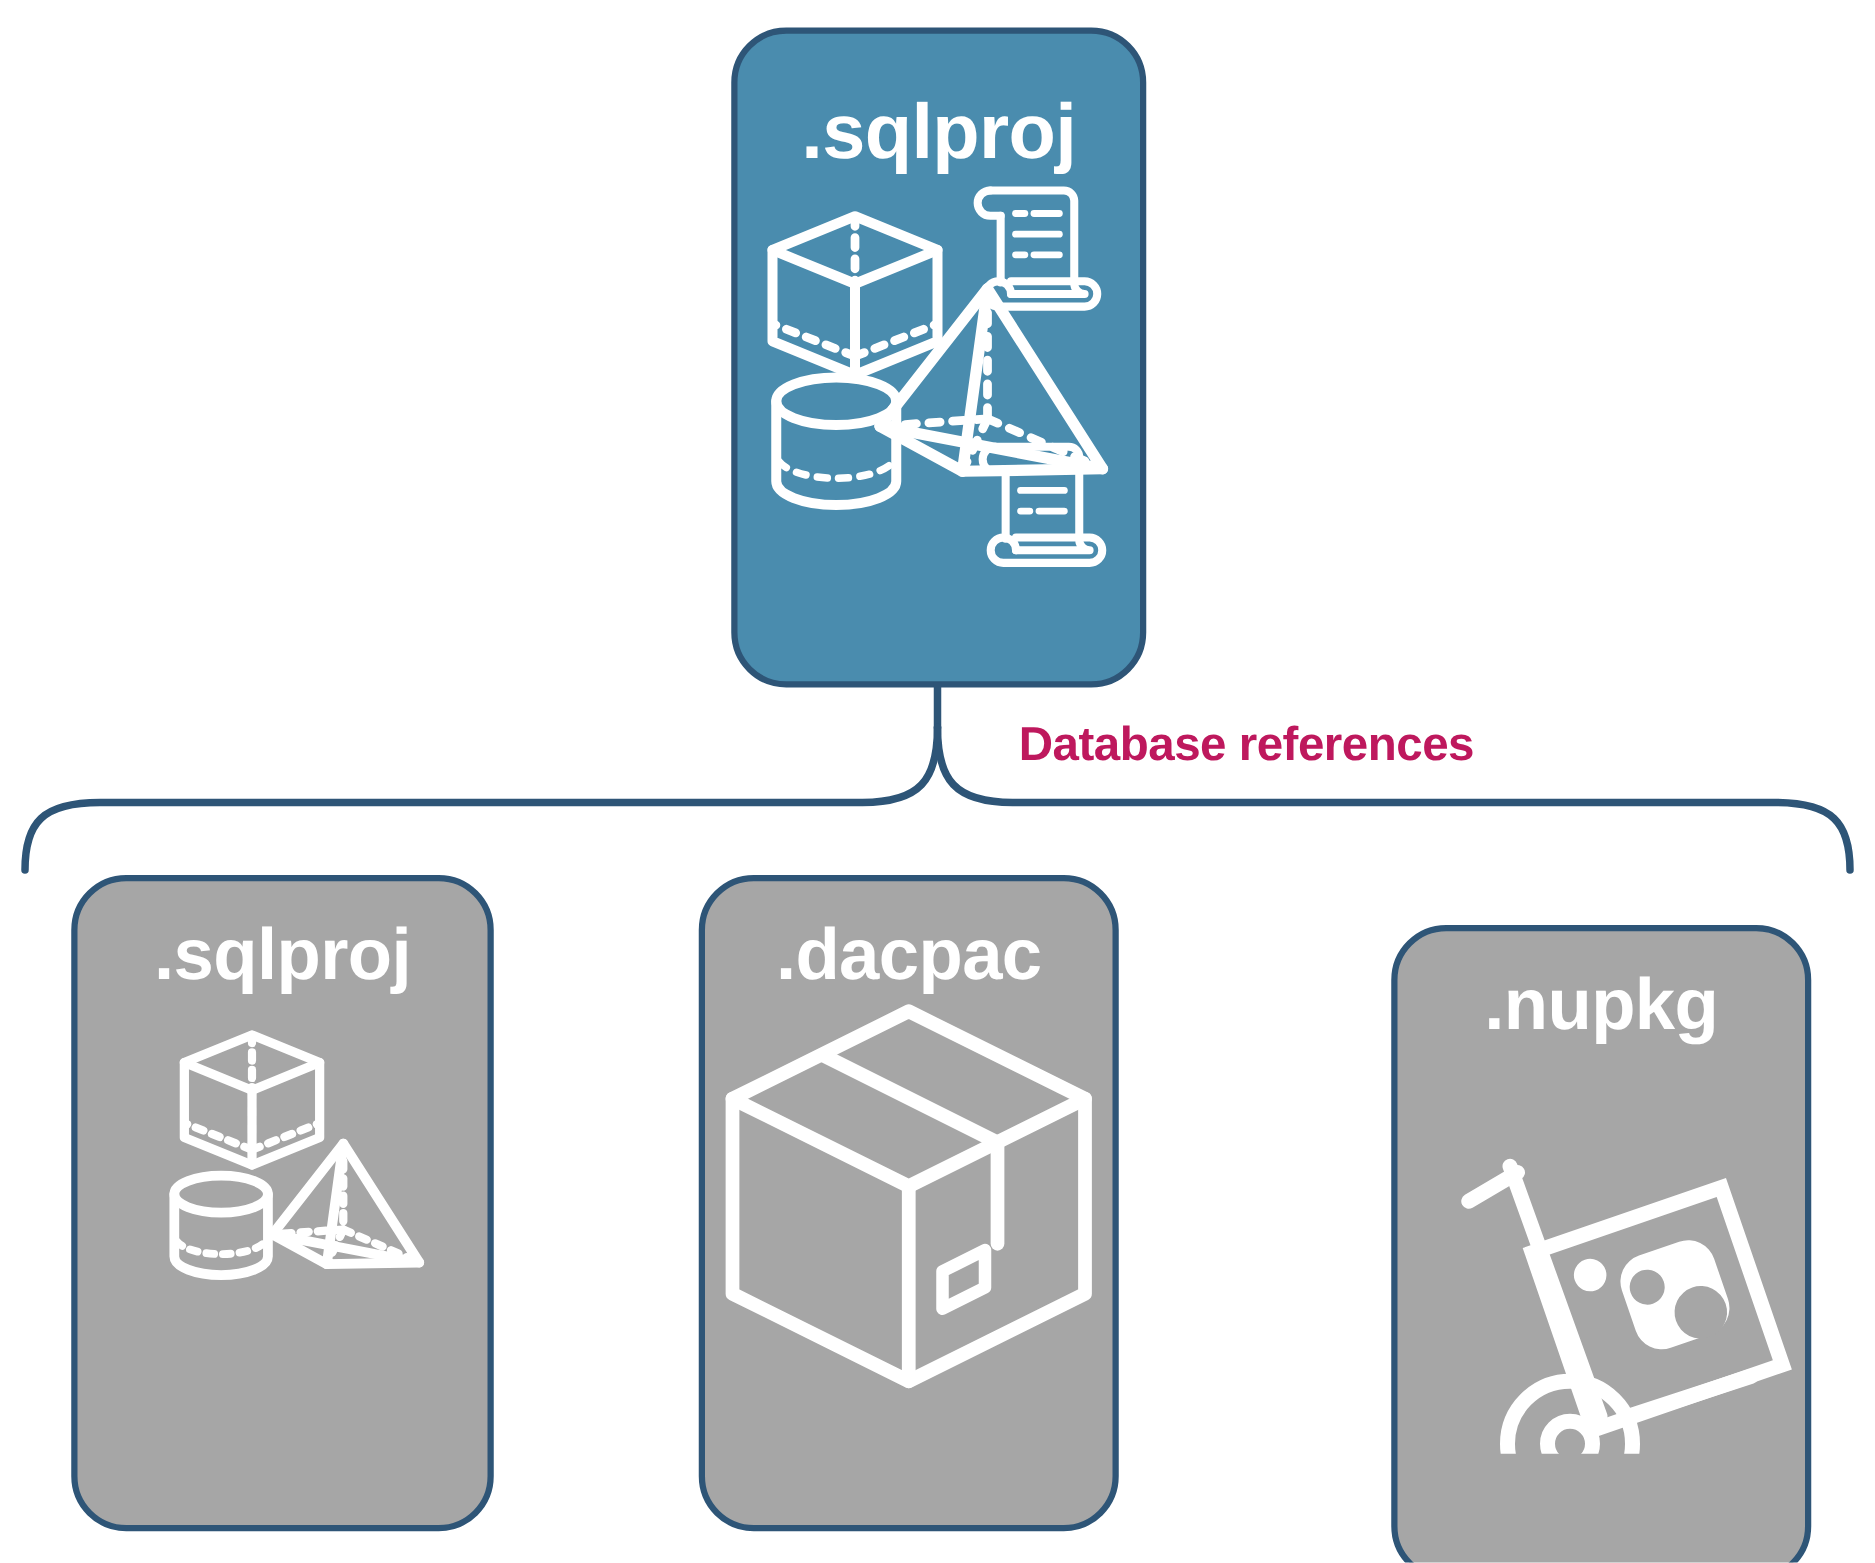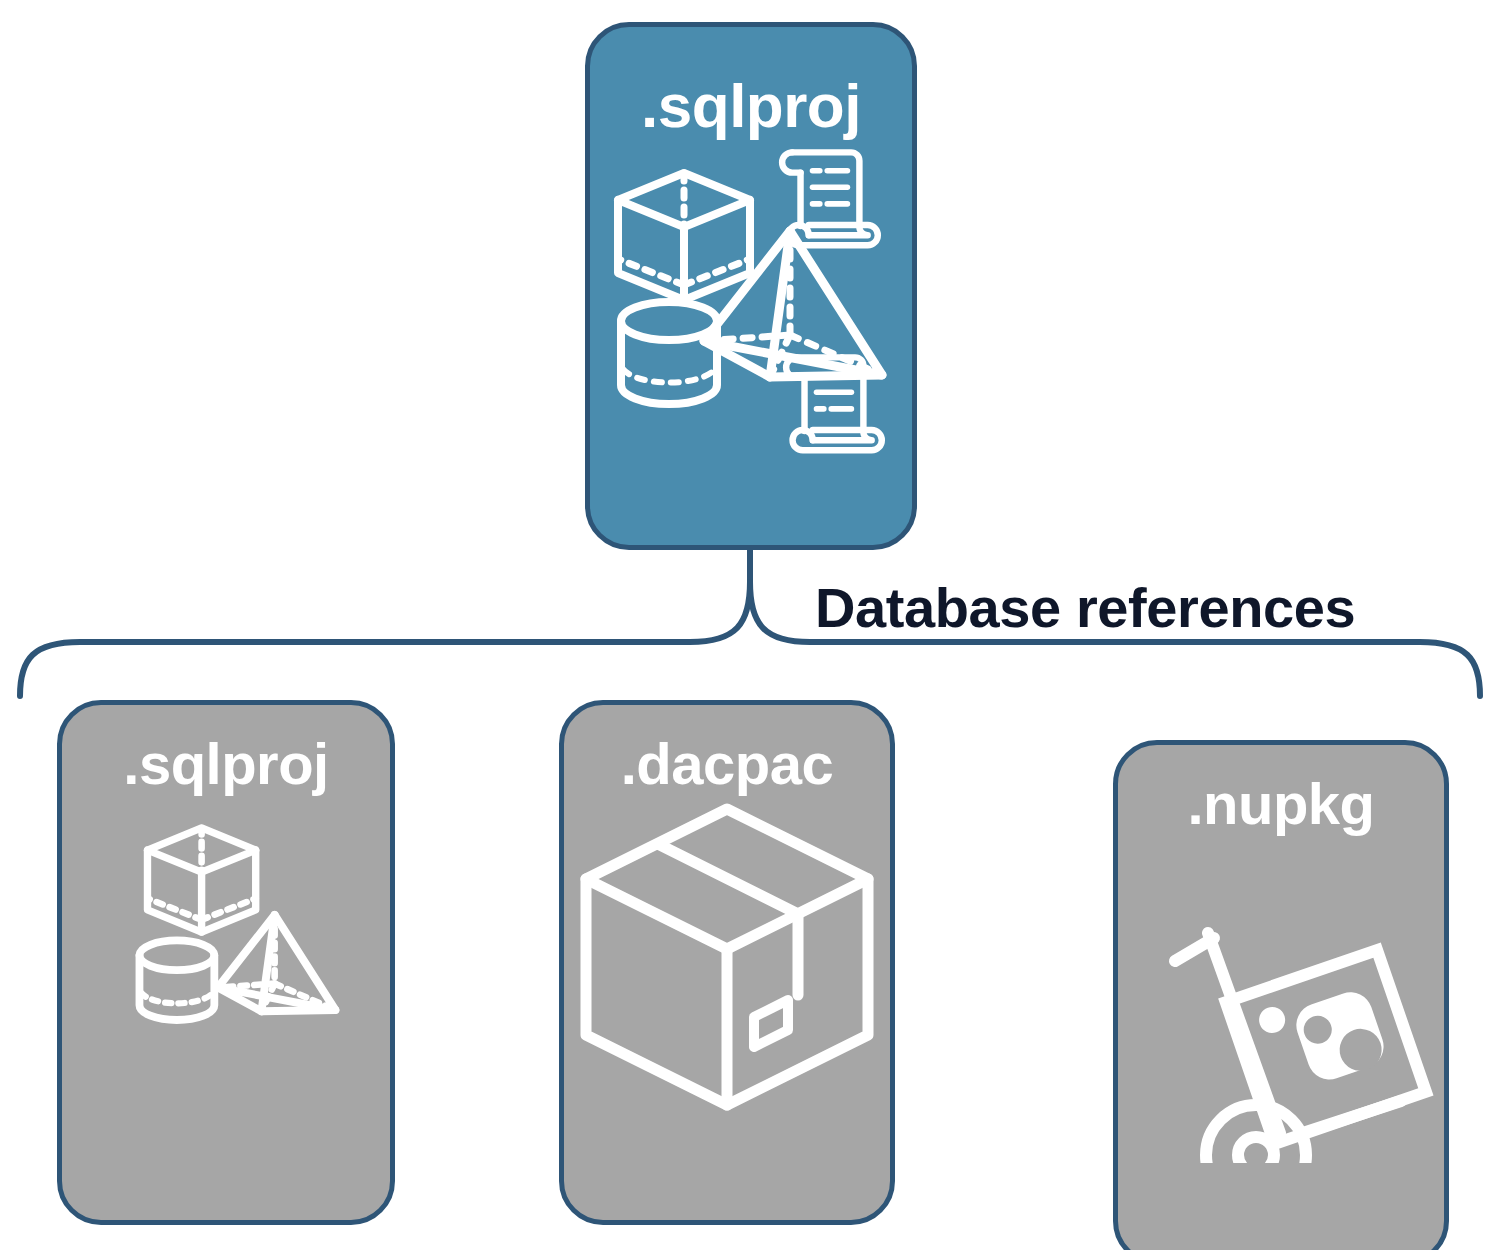--- a/index.html
+++ b/index.html
@@ -79,23 +79,23 @@
     width: 1500px;
     height: 160px;
     pointer-events: none;
   }
 
   
   #bracket-label {
     position: absolute;
     left: 815px;
     top: 575px;
-    font-size: 56px;
+    font-size: 38px;
     font-weight: bold;
-    color: #0f172a;
+    color: #be185d;
     letter-spacing: -0.4px;
     white-space: nowrap;
   }
 </style>
 </head>
 <body>
 
 <div id="canvas">
 
   <div class="card" id="card-root">

